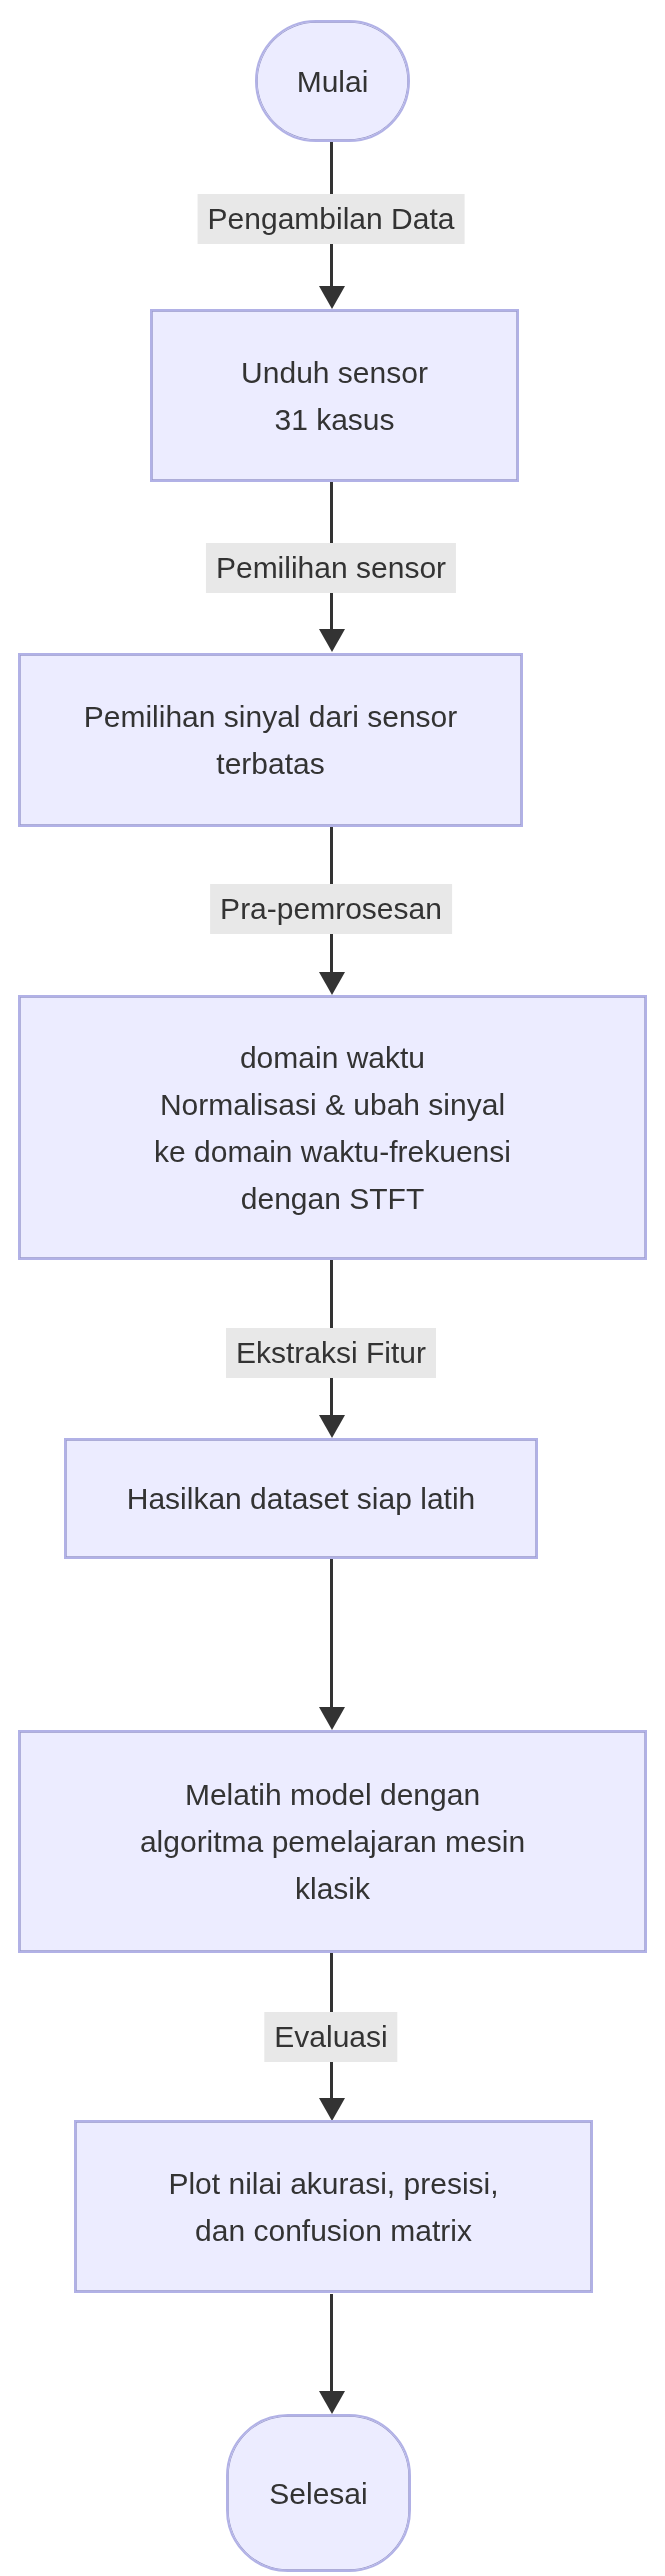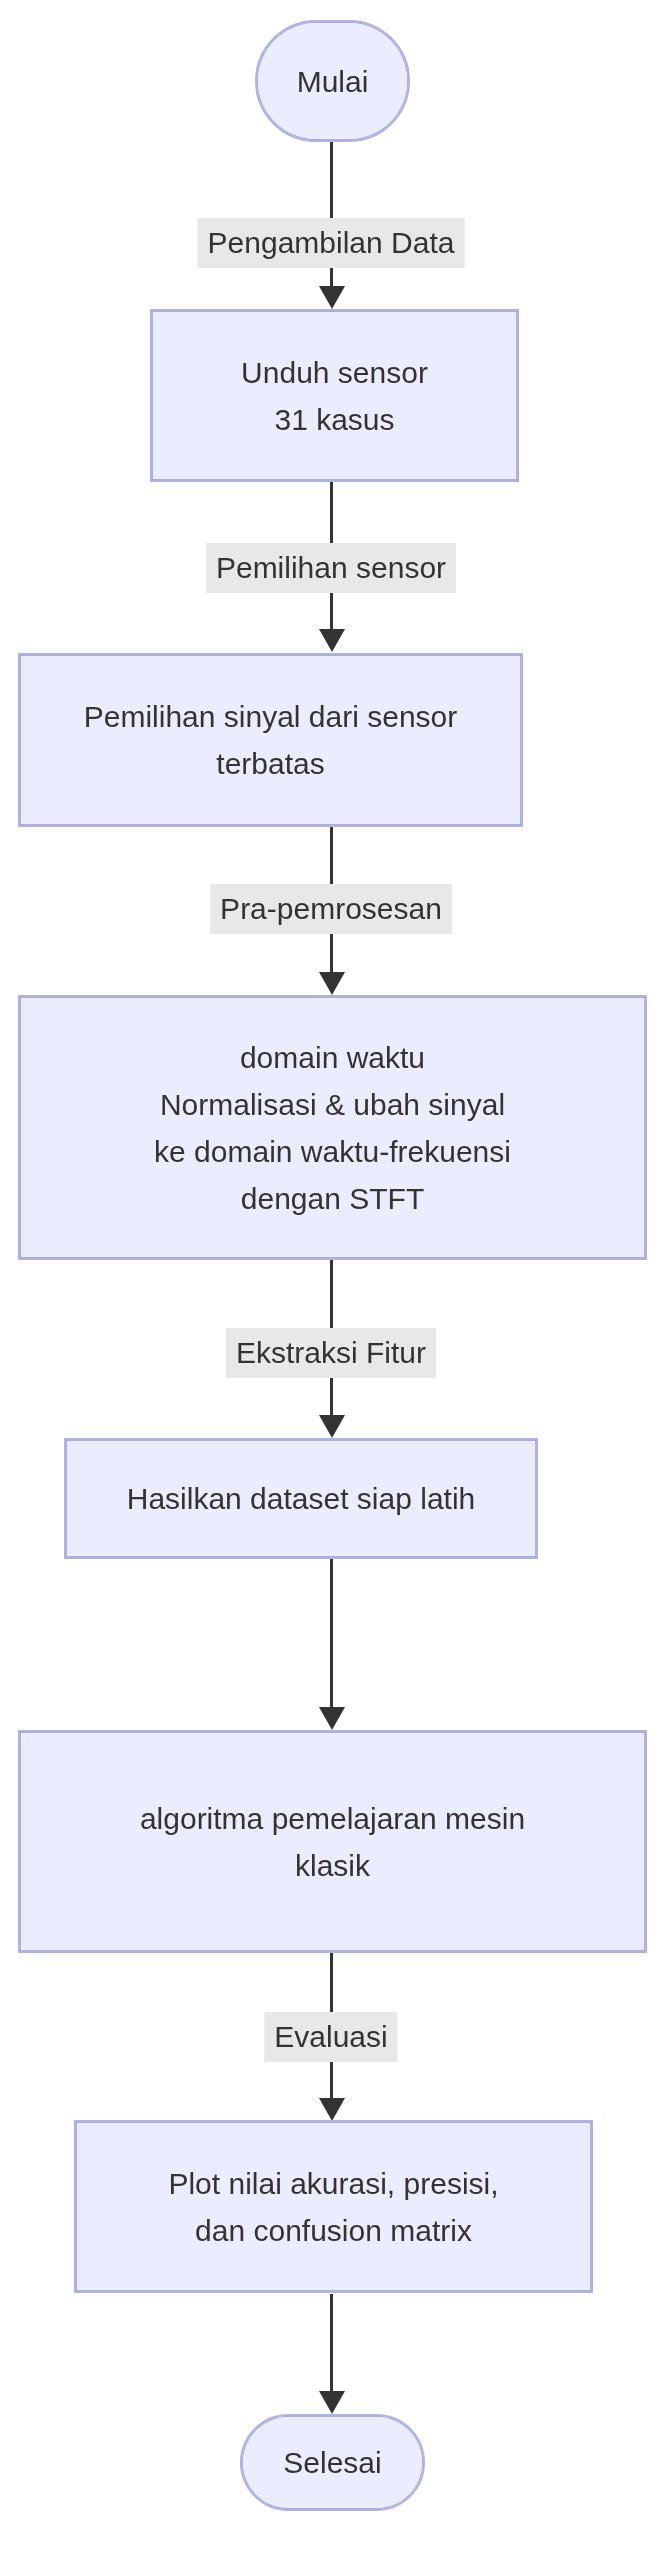--- a/index.html
+++ b/index.html
@@ -96,21 +96,21 @@
   </div>
   <div class="edge" style="top:1953px;height:168px">
     <div class="edge-line"></div>
     <div class="arrowhead"></div>
   </div>
   <div class="edge" style="top:2294px;height:120px">
     <div class="edge-line"></div>
     <div class="arrowhead"></div>
   </div>
 
-  <div class="edge-label" style="top:218px">Pengambilan Data</div>
+  <div class="edge-label" style="top:194px">Pengambilan Data</div>
   <div class="edge-label" style="top:543px">Pemilihan sensor</div>
   <div class="edge-label" style="top:884px">Pra-pemrosesan</div>
   <div class="edge-label" style="top:1328px">Ekstraksi Fitur</div>
   <div class="edge-label" style="top:2012px">Evaluasi</div>
 
   <div class="node stadium-start" style="left:255px;top:20px;width:155px;height:122px">
     <span class="nline">Mulai</span>
   </div>
 
   <div class="node" style="left:150px;top:309px;width:369px;height:173px">
@@ -128,27 +128,28 @@
     <span class="nline">Normalisasi &amp; ubah sinyal</span>
     <span class="nline">ke domain waktu-frekuensi</span>
     <span class="nline">dengan STFT</span>
   </div>
 
   <div class="node" style="left:64px;top:1438px;width:474px;height:121px">
     <span class="nline">Hasilkan dataset siap latih</span>
   </div>
 
   <div class="node" style="left:18px;top:1730px;width:629px;height:223px">
+    <span class="nline">Melatih model dengan</span>
     <span class="nline">algoritma pemelajaran mesin</span>
     <span class="nline">klasik</span>
   </div>
 
   <div class="node" style="left:74px;top:2120px;width:519px;height:173px">
     <span class="nline">Plot nilai akurasi, presisi,</span>
     <span class="nline">dan confusion matrix</span>
   </div>
 
-  <div class="node stadium-end" style="left:240px;top:2414px;width:185px;height:97px">
+  <div class="node stadium-end" style="left:226px;top:2414px;width:185px;height:158px">
     <span class="nline">Selesai</span>
   </div>
 
 </div>
 
 
 </body></html>

